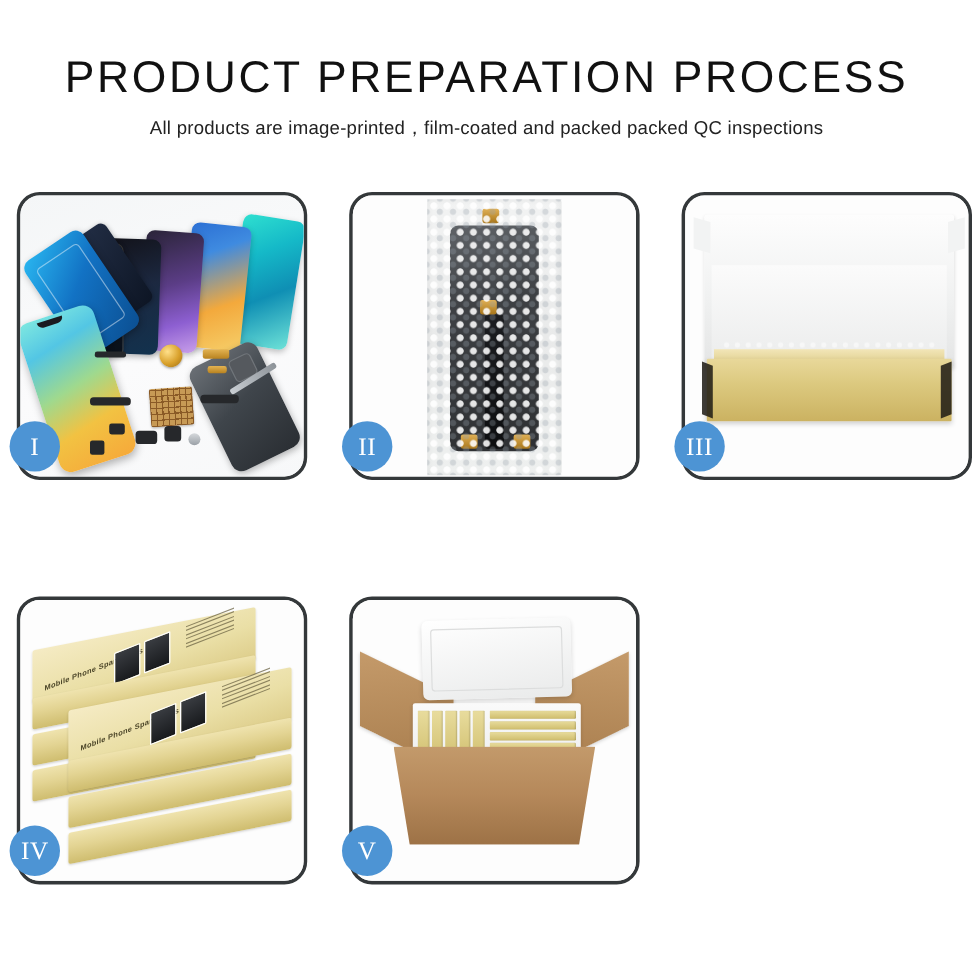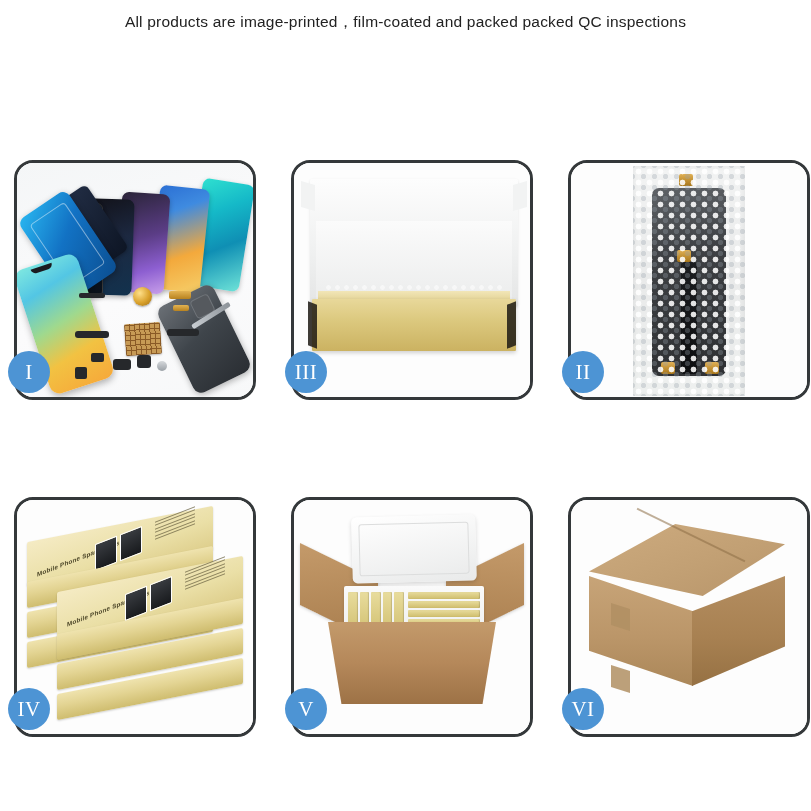--- a/index.html
+++ b/index.html
@@ -295,20 +295,21 @@
     background:#b08f63;opacity:.85;transform:skewY(17deg);}
   .seam{position:absolute;left:60px;top:34px;width:120px;height:2px;
     background:rgba(140,110,70,.55);transform:rotate(26deg);}
 </style>
 </head>
 <body>
 
 <div class="page">
 
   <div class="header">
+    <div class="title">PRODUCT PREPARATION PROCESS</div>
     <div class="subtitle">All products are image-printed，film-coated and packed packed QC inspections</div>
   </div>
 
   <div class="grid">
 
     <div class="panel">
       <div class="panel-inner p1">
         <div class="ph ph-a"></div>
         <div class="ph ph-b"></div>
         <div class="ph ph-c"></div>
@@ -340,49 +341,49 @@
         <div class="part" style="left:96px;top:196px;width:18px;height:11px;border-radius:3px;"></div>
         <div class="part" style="left:120px;top:192px;width:14px;height:13px;border-radius:3px;"></div>
         <div class="part silver" style="left:140px;top:198px;width:10px;height:10px;border-radius:50%;"></div>
         <div class="part" style="left:58px;top:204px;width:12px;height:12px;border-radius:2px;"></div>
         <div class="tweez"></div>
       </div>
       <div class="badge">I</div>
     </div>
 
     <div class="panel">
-      <div class="panel-inner p3">
-        <div class="lid"></div>
-        <div class="foamsheet"></div>
-        <div class="grayfill"></div>
-        <div class="traylip"></div>
-        <div class="traybase"></div>
-        <div class="trayside-l"></div>
-        <div class="trayside-r"></div>
-      </div>
-      <div class="badge">III</div>
-    </div>
-
-    <div class="panel">
       <div class="panel-inner p2">
         <div class="bubblepack">
           <div class="screenpart"></div>
           <div class="flexcable"></div>
           <div class="connector" style="left:46px;top:8px;"></div>
           <div class="connector" style="left:44px;top:84px;"></div>
           <div class="connector" style="left:28px;top:196px;"></div>
           <div class="connector" style="left:72px;top:196px;"></div>
           <div class="bubbles2"></div>
           <div class="bubbles"></div>
         </div>
       </div>
       <div class="badge">II</div>
     </div>
 
     <div class="panel">
+      <div class="panel-inner p3">
+        <div class="lid"></div>
+        <div class="foamsheet"></div>
+        <div class="grayfill"></div>
+        <div class="traylip"></div>
+        <div class="traybase"></div>
+        <div class="trayside-l"></div>
+        <div class="trayside-r"></div>
+      </div>
+      <div class="badge">III</div>
+    </div>
+
+    <div class="panel">
       <div class="panel-inner p4">
         <div class="stack">
 
           <div class="kbox top" style="left:4px;top:6px;transform:skewY(-11deg);">
             <div class="klabel">
               <div class="ktext">Mobile Phone Spare Parts</div>
               <div class="kthumb" style="left:58px;top:4px;"></div>
               <div class="kthumb" style="left:83px;top:4px;"></div>
               <div class="klines">
                 <i></i>
@@ -443,26 +444,15 @@
               <i></i>
               <i></i>
               <i></i>
           </div>
         </div>
         <div class="cartonbody"></div>
       </div>
       <div class="badge">V</div>
     </div>
 
-    <div class="panel">
-      <div class="panel-inner p6">
-        <div class="carton-top"></div>
-        <div class="seam"></div>
-        <div class="carton-front"></div>
-        <div class="carton-side"></div>
-        <div class="tape-a"></div>
-        <div class="tape-b"></div>
-      </div>
-      <div class="badge">VI</div>
-    </div>
 
   </div>
 </div>
 
 </body></html>

